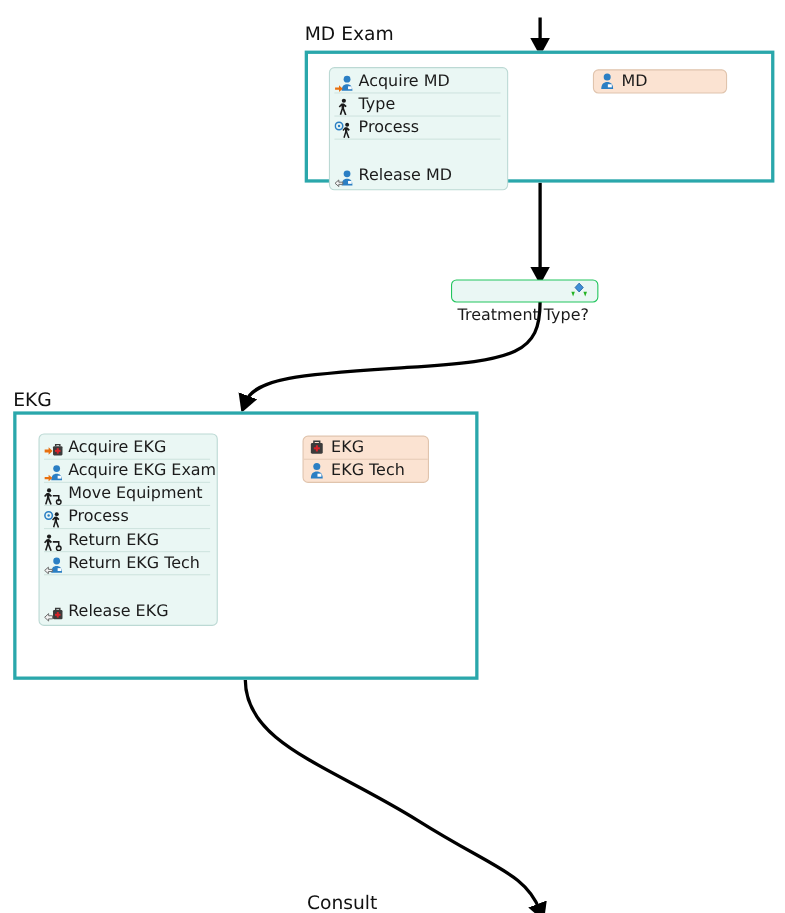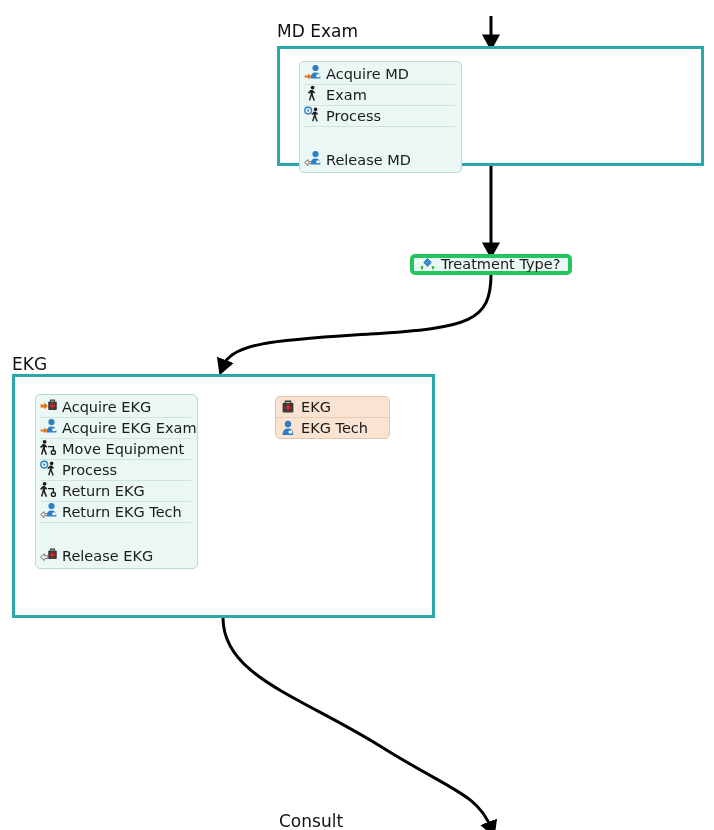--- a/index.html
+++ b/index.html
@@ -17,21 +17,21 @@
 
   
   .act-card{
     position:absolute;box-sizing:border-box;
     background:#eaf7f4;
     border:1px solid #bcd9d4;
     border-radius:5px;
     padding:2px 6px 2px 4px;
   }
   .act-row{
-    display:flex;align-items:flex-start;gap:4px;
+    display:flex;align-items:flex-end;gap:4px;
     height:20px;
     border-bottom:1px solid #cfe4df;
     white-space:nowrap;
   }
   .act-row:last-child{border-bottom:none;margin-top:23px;}
   .act-label{font-size:14.5px;color:#1b1b1b;line-height:20px;}
   .act-ico{width:18px;height:16px;flex:0 0 18px;display:block;}
 
   
   .res-card{
@@ -48,26 +48,27 @@
     white-space:nowrap;
   }
   .res-row:last-child{border-bottom:none;}
   .res-label{font-size:14.5px;color:#1b1b1b;line-height:20px;}
   .res-ico{width:16px;height:16px;flex:0 0 16px;display:block;}
 
   
   .decision{
     position:absolute;box-sizing:border-box;
     background:#eaf7f4;
-    border:4px solid #22c55e;
+    border:1px solid #22c55e;
     border-radius:5px;
-    display:flex;align-items:center;gap:5px;
+    display:flex;align-items:flex-end;gap:5px;
     padding:0 8px 0 5px;
     height:21px;
     white-space:nowrap;
+    flex-direction:column;
   }
   .decision-label{font-size:14.5px;color:#1b1b1b;line-height:21px;}
   .dec-ico{width:17px;height:15px;flex:0 0 17px;display:block;}
 </style>
 </head>
 <body>
 
 <div id="canvas">
 
   <svg class="edges" viewBox="0 0 714 830">
@@ -99,21 +100,21 @@
         <path d="M0.6,11.6 L4.2,11.6 L4.2,9.6 L7.6,12.6 L4.2,15.6 L4.2,13.6 L0.6,13.6 z" fill="#e8700f"></path>
       </svg>
       <span class="act-label">Acquire MD</span>
     </div>
 
     <div class="act-row">
       <svg class="act-ico" viewBox="0 0 18 16">
         <circle cx="8.6" cy="2.6" r="1.9" fill="#1b1b1b"></circle>
         <path d="M8.6,5 L11.2,7.4 L10.2,8.6 L8.8,7.5 L8.8,9.6 L11,15.4 L9.6,15.8 L7.6,10.8 L6.2,15.6 L4.8,15.2 L6.6,9.4 L6.4,7.2 L5,8.8 L3.9,7.8 L6.4,5.1 z" fill="#1b1b1b"></path>
       </svg>
-      <span class="act-label">Exam</span>
+      <span class="act-label">Type</span>
     </div>
 
     <div class="act-row">
       <svg class="act-ico" viewBox="0 0 18 16">
         <circle cx="4.2" cy="4.6" r="3.4" fill="none" stroke="#2b7fc4" stroke-width="1.4"></circle>
         <circle cx="4.2" cy="4.6" r="1.1" fill="#2b7fc4"></circle>
         <circle cx="11.6" cy="3.4" r="1.8" fill="#1b1b1b"></circle>
         <path d="M11.6,5.6 L14,7.8 L13.1,9 L11.8,8 L11.8,9.9 L13.8,15.3 L12.5,15.7 L10.7,11 L9.4,15.5 L8.1,15.1 L9.7,9.7 L9.6,7.6 L8.3,9.1 L7.3,8.2 L9.6,5.7 z" fill="#1b1b1b"></path>
       </svg>
       <span class="act-label">Process</span>
@@ -123,20 +124,30 @@
       <svg class="act-ico" viewBox="0 0 18 16">
         <circle cx="11.5" cy="4" r="3.1" fill="#2b7fc4"></circle>
         <path d="M6.6,14.6 C6.6,10.4 8.6,8.6 11.5,8.6 C14.4,8.6 16.4,10.4 16.4,14.6 z" fill="#2b7fc4"></path>
         <rect x="12.4" y="10.5" width="3.4" height="2.6" fill="#ffffff"></rect>
         <path d="M7.6,11.6 L4,11.6 L4,9.6 L0.6,12.6 L4,15.6 L4,13.6 L7.6,13.6 z" fill="#f2f2f2" stroke="#6b6b6b" stroke-width="0.9"></path>
       </svg>
       <span class="act-label">Release MD</span>
     </div>
   </div>
 
+  <div class="res-card" style="left:539px;top:47px;width:122px;">
+    <div class="res-row">
+      <svg class="res-ico" viewBox="0 0 16 16">
+        <circle cx="8" cy="4" r="3.2" fill="#2b7fc4"></circle>
+        <path d="M2.6,15 C2.6,10.4 5,8.6 8,8.6 C11,8.6 13.4,10.4 13.4,15 z" fill="#2b7fc4"></path>
+        <rect x="8.6" y="10.6" width="3.6" height="2.8" fill="#ffffff"></rect>
+      </svg>
+      <span class="res-label">MD</span>
+    </div>
+  </div>
 
   <div class="decision" style="left:410px;top:238px;">
     <svg class="dec-ico" viewBox="0 0 17 15">
       <path d="M8.5,1.4 L12.2,5.4 L8.5,9.4 L4.8,5.4 z" fill="#3f8fd8" stroke="#1e5f9e" stroke-width="0.8"></path>
       <path d="M1.4,9.2 L4.6,9.2 L3,13.6 z" fill="#22b321"></path>
       <path d="M12.4,9.2 L15.6,9.2 L14,13.6 z" fill="#22b321"></path>
     </svg>
     <span class="decision-label">Treatment Type?</span>
   </div>
 

